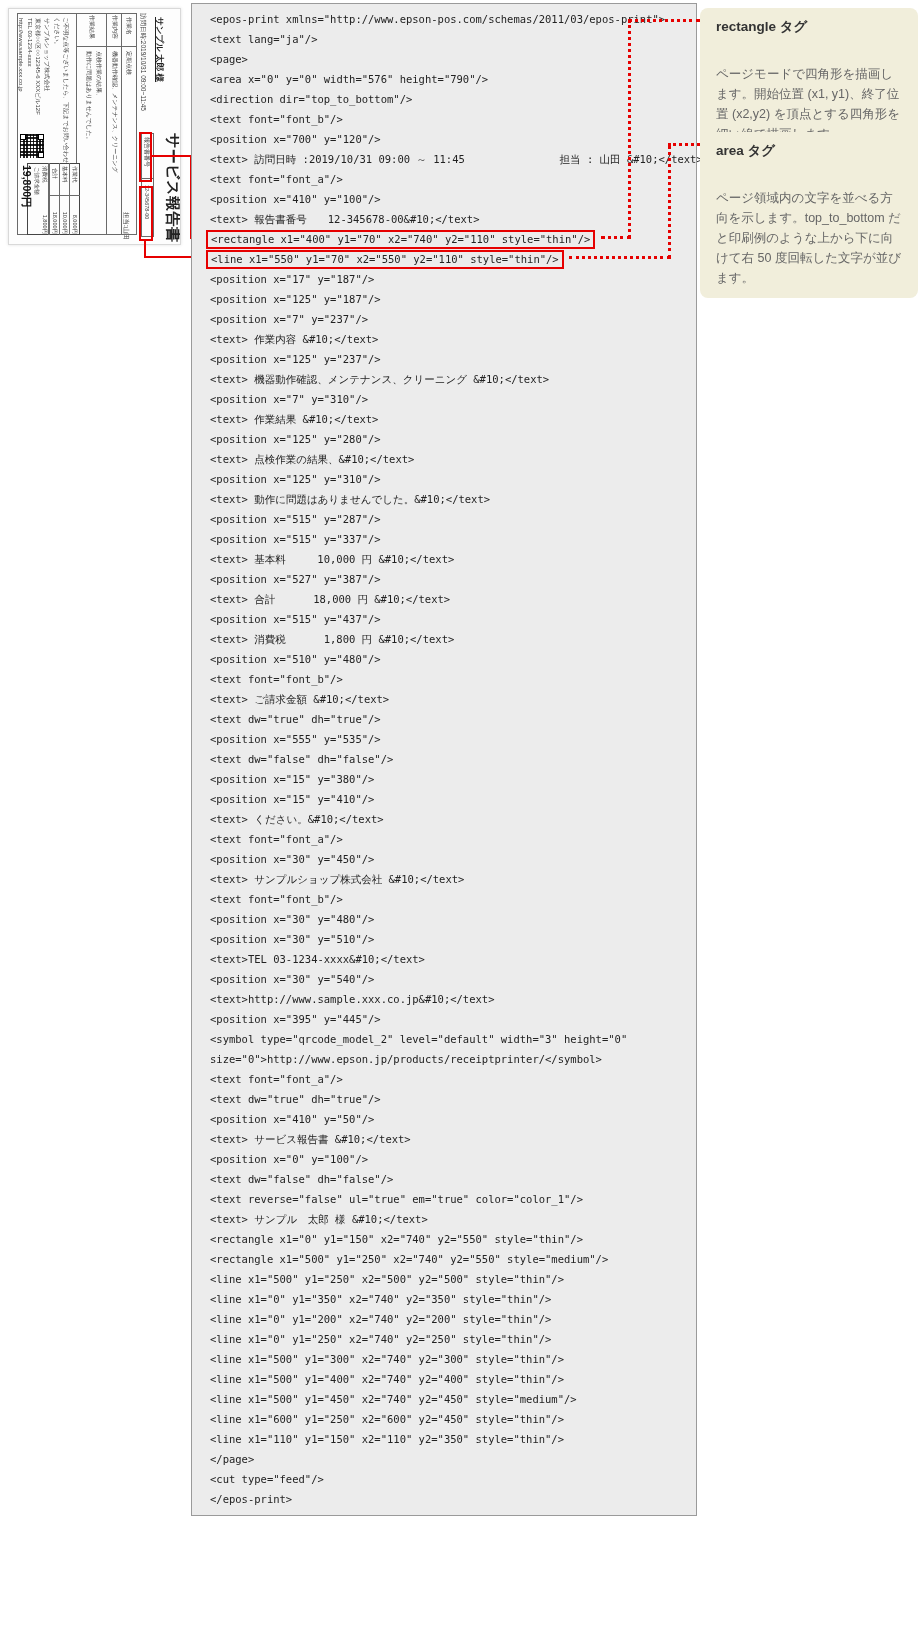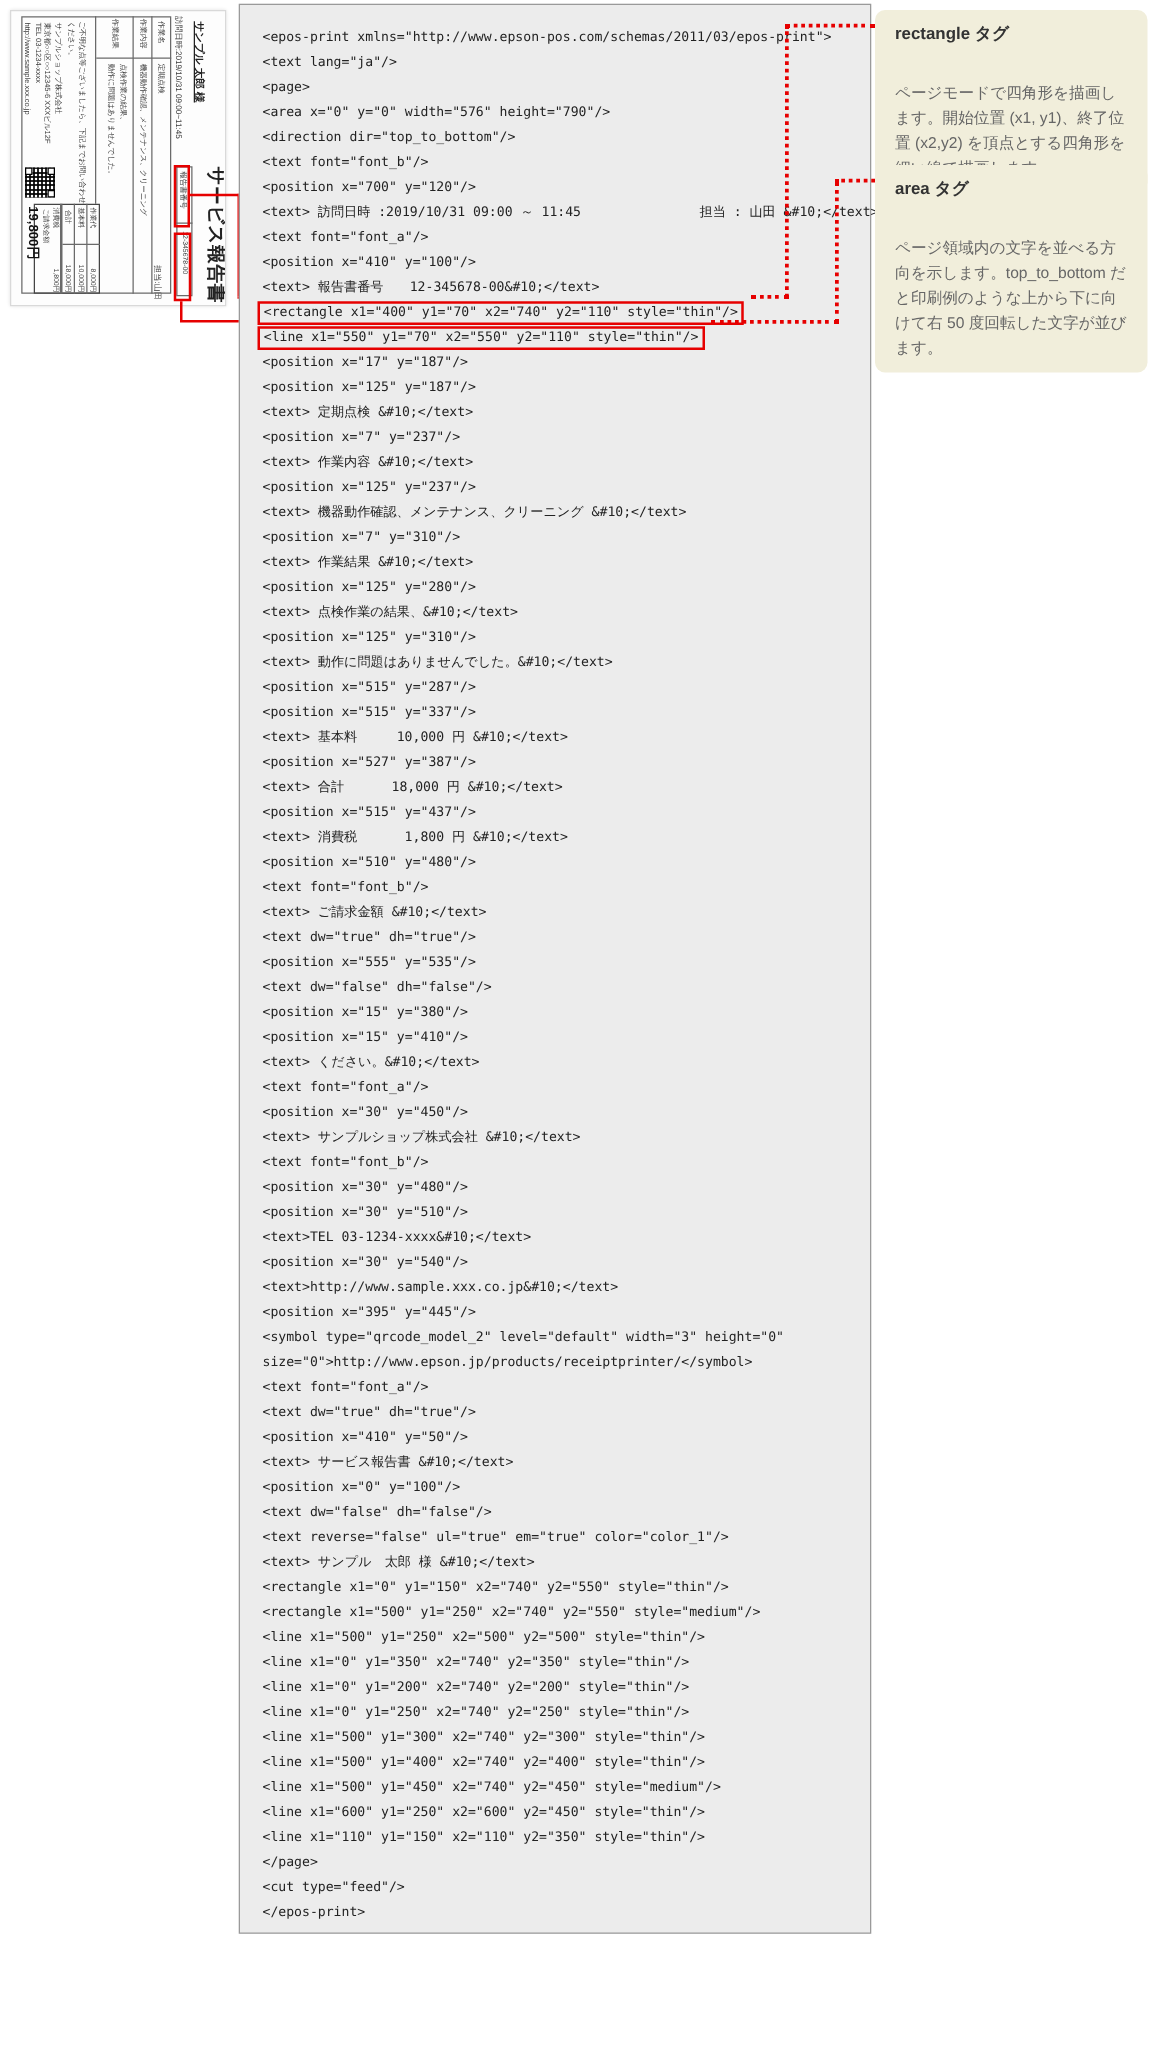--- a/index.html
+++ b/index.html
@@ -7,21 +7,21 @@
     --note-bg:#f1eedb; --code-text:#222222; --note-title:#333333; --note-body:#666666;
   }
   *{margin:0;padding:0;box-sizing:border-box;}
   html,body{background:#fff;}
   body{position:relative;width:920px;height:1638px;overflow:hidden;
        font-family:"Liberation Sans","DejaVu Sans",sans-serif;}
 
   
   .code-block{position:absolute;left:191px;top:3px;width:506px;
     background:var(--code-bg);border:1px solid var(--code-border);
-    padding:16px 6px 6px 18px;}
+    padding:5px 6px 6px 18px;}
   .code-line{white-space:pre;height:20px;line-height:20px;font-size:10.5px;
     font-family:"DejaVu Sans Mono","Liberation Mono",monospace;color:var(--code-text);}
   .hl{display:inline-block;border:2px solid var(--accent-red);
     line-height:15px;padding:0 3px;margin-left:-4px;vertical-align:top;margin-top:1px;}
 
   
   .seg{position:absolute;}
   .solid-h{border-top:2px solid var(--accent-red);}
   .solid-v{border-left:2px solid var(--accent-red);}
   .dot-h{border-top:3px dotted var(--accent-red);}
@@ -131,21 +131,20 @@
     <div class="code-line">&lt;text font="font_b"/&gt;</div>
     <div class="code-line">&lt;position x="700" y="120"/&gt;</div>
     <div class="code-line">&lt;text&gt; 訪問日時 :2019/10/31 09:00 ～ 11:45               担当 : 山田 &amp;#10;&lt;/text&gt;</div>
     <div class="code-line">&lt;text font="font_a"/&gt;</div>
     <div class="code-line">&lt;position x="410" y="100"/&gt;</div>
     <div class="code-line">&lt;text&gt; 報告書番号　　12-345678-00&amp;#10;&lt;/text&gt;</div>
     <div class="code-line"><span class="hl">&lt;rectangle x1="400" y1="70" x2="740" y2="110" style="thin"/&gt;</span></div>
     <div class="code-line"><span class="hl">&lt;line x1="550" y1="70" x2="550" y2="110" style="thin"/&gt;</span></div>
     <div class="code-line">&lt;position x="17" y="187"/&gt;</div>
     <div class="code-line">&lt;position x="125" y="187"/&gt;</div>
-    <div class="code-line">&lt;text&gt; 定期点検 &amp;#10;&lt;/text&gt;</div>
     <div class="code-line">&lt;position x="7" y="237"/&gt;</div>
     <div class="code-line">&lt;text&gt; 作業内容 &amp;#10;&lt;/text&gt;</div>
     <div class="code-line">&lt;position x="125" y="237"/&gt;</div>
     <div class="code-line">&lt;text&gt; 機器動作確認、メンテナンス、クリーニング &amp;#10;&lt;/text&gt;</div>
     <div class="code-line">&lt;position x="7" y="310"/&gt;</div>
     <div class="code-line">&lt;text&gt; 作業結果 &amp;#10;&lt;/text&gt;</div>
     <div class="code-line">&lt;position x="125" y="280"/&gt;</div>
     <div class="code-line">&lt;text&gt; 点検作業の結果、&amp;#10;&lt;/text&gt;</div>
     <div class="code-line">&lt;position x="125" y="310"/&gt;</div>
     <div class="code-line">&lt;text&gt; 動作に問題はありませんでした。&amp;#10;&lt;/text&gt;</div>

